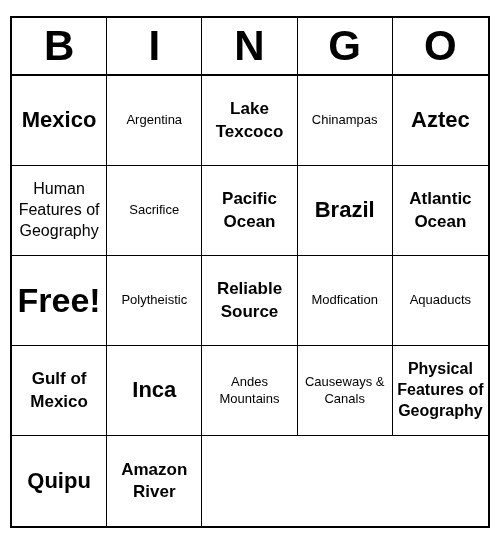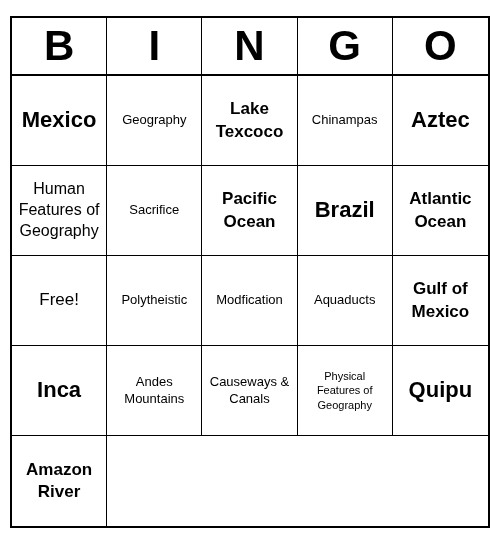--- a/index.html
+++ b/index.html
@@ -72,51 +72,52 @@
       font-size: 22px;
       font-weight: bold;
     }
 
     .bingo-cell.medium {
       font-size: 17px;
       font-weight: bold;
     }
 
     .bingo-cell.free {
-      font-size: 17px;
-      font-weight: normal;
+      font-size: 34px;
+      font-weight: bold;
     }
   </style>
 </head>
 <body>
 
 <div class="bingo-card">
   <div class="bingo-header">
   <div class="bingo-letter">B</div>
       <div class="bingo-letter">I</div>
       <div class="bingo-letter">N</div>
       <div class="bingo-letter">G</div>
       <div class="bingo-letter">O</div>
     </div>
   <div class="bingo-grid">
   <div class="bingo-cell large">Mexico</div>
-      <div class="bingo-cell">Geography</div>
+      <div class="bingo-cell">Argentina</div>
       <div class="bingo-cell medium">Lake Texcoco</div>
       <div class="bingo-cell">Chinampas</div>
       <div class="bingo-cell large">Aztec</div>
       <div class="bingo-cell" style="font-size: 16px;">Human Features of Geography</div>
       <div class="bingo-cell">Sacrifice</div>
       <div class="bingo-cell medium">Pacific Ocean</div>
       <div class="bingo-cell large">Brazil</div>
       <div class="bingo-cell medium">Atlantic Ocean</div>
       <div class="bingo-cell free">Free!</div>
       <div class="bingo-cell">Polytheistic</div>
+      <div class="bingo-cell medium">Reliable Source</div>
       <div class="bingo-cell">Modfication</div>
       <div class="bingo-cell">Aquaducts</div>
       <div class="bingo-cell medium">Gulf of Mexico</div>
       <div class="bingo-cell large">Inca</div>
       <div class="bingo-cell">Andes Mountains</div>
       <div class="bingo-cell">Causeways &amp; Canals</div>
-      <div class="bingo-cell" style="font-size: 11px;">Physical Features of Geography</div>
+      <div class="bingo-cell" style="font-size: 16px; font-weight: bold;">Physical Features of Geography</div>
       <div class="bingo-cell large">Quipu</div>
       <div class="bingo-cell medium">Amazon River</div>
     </div>
 </div>
 
 </body></html>

